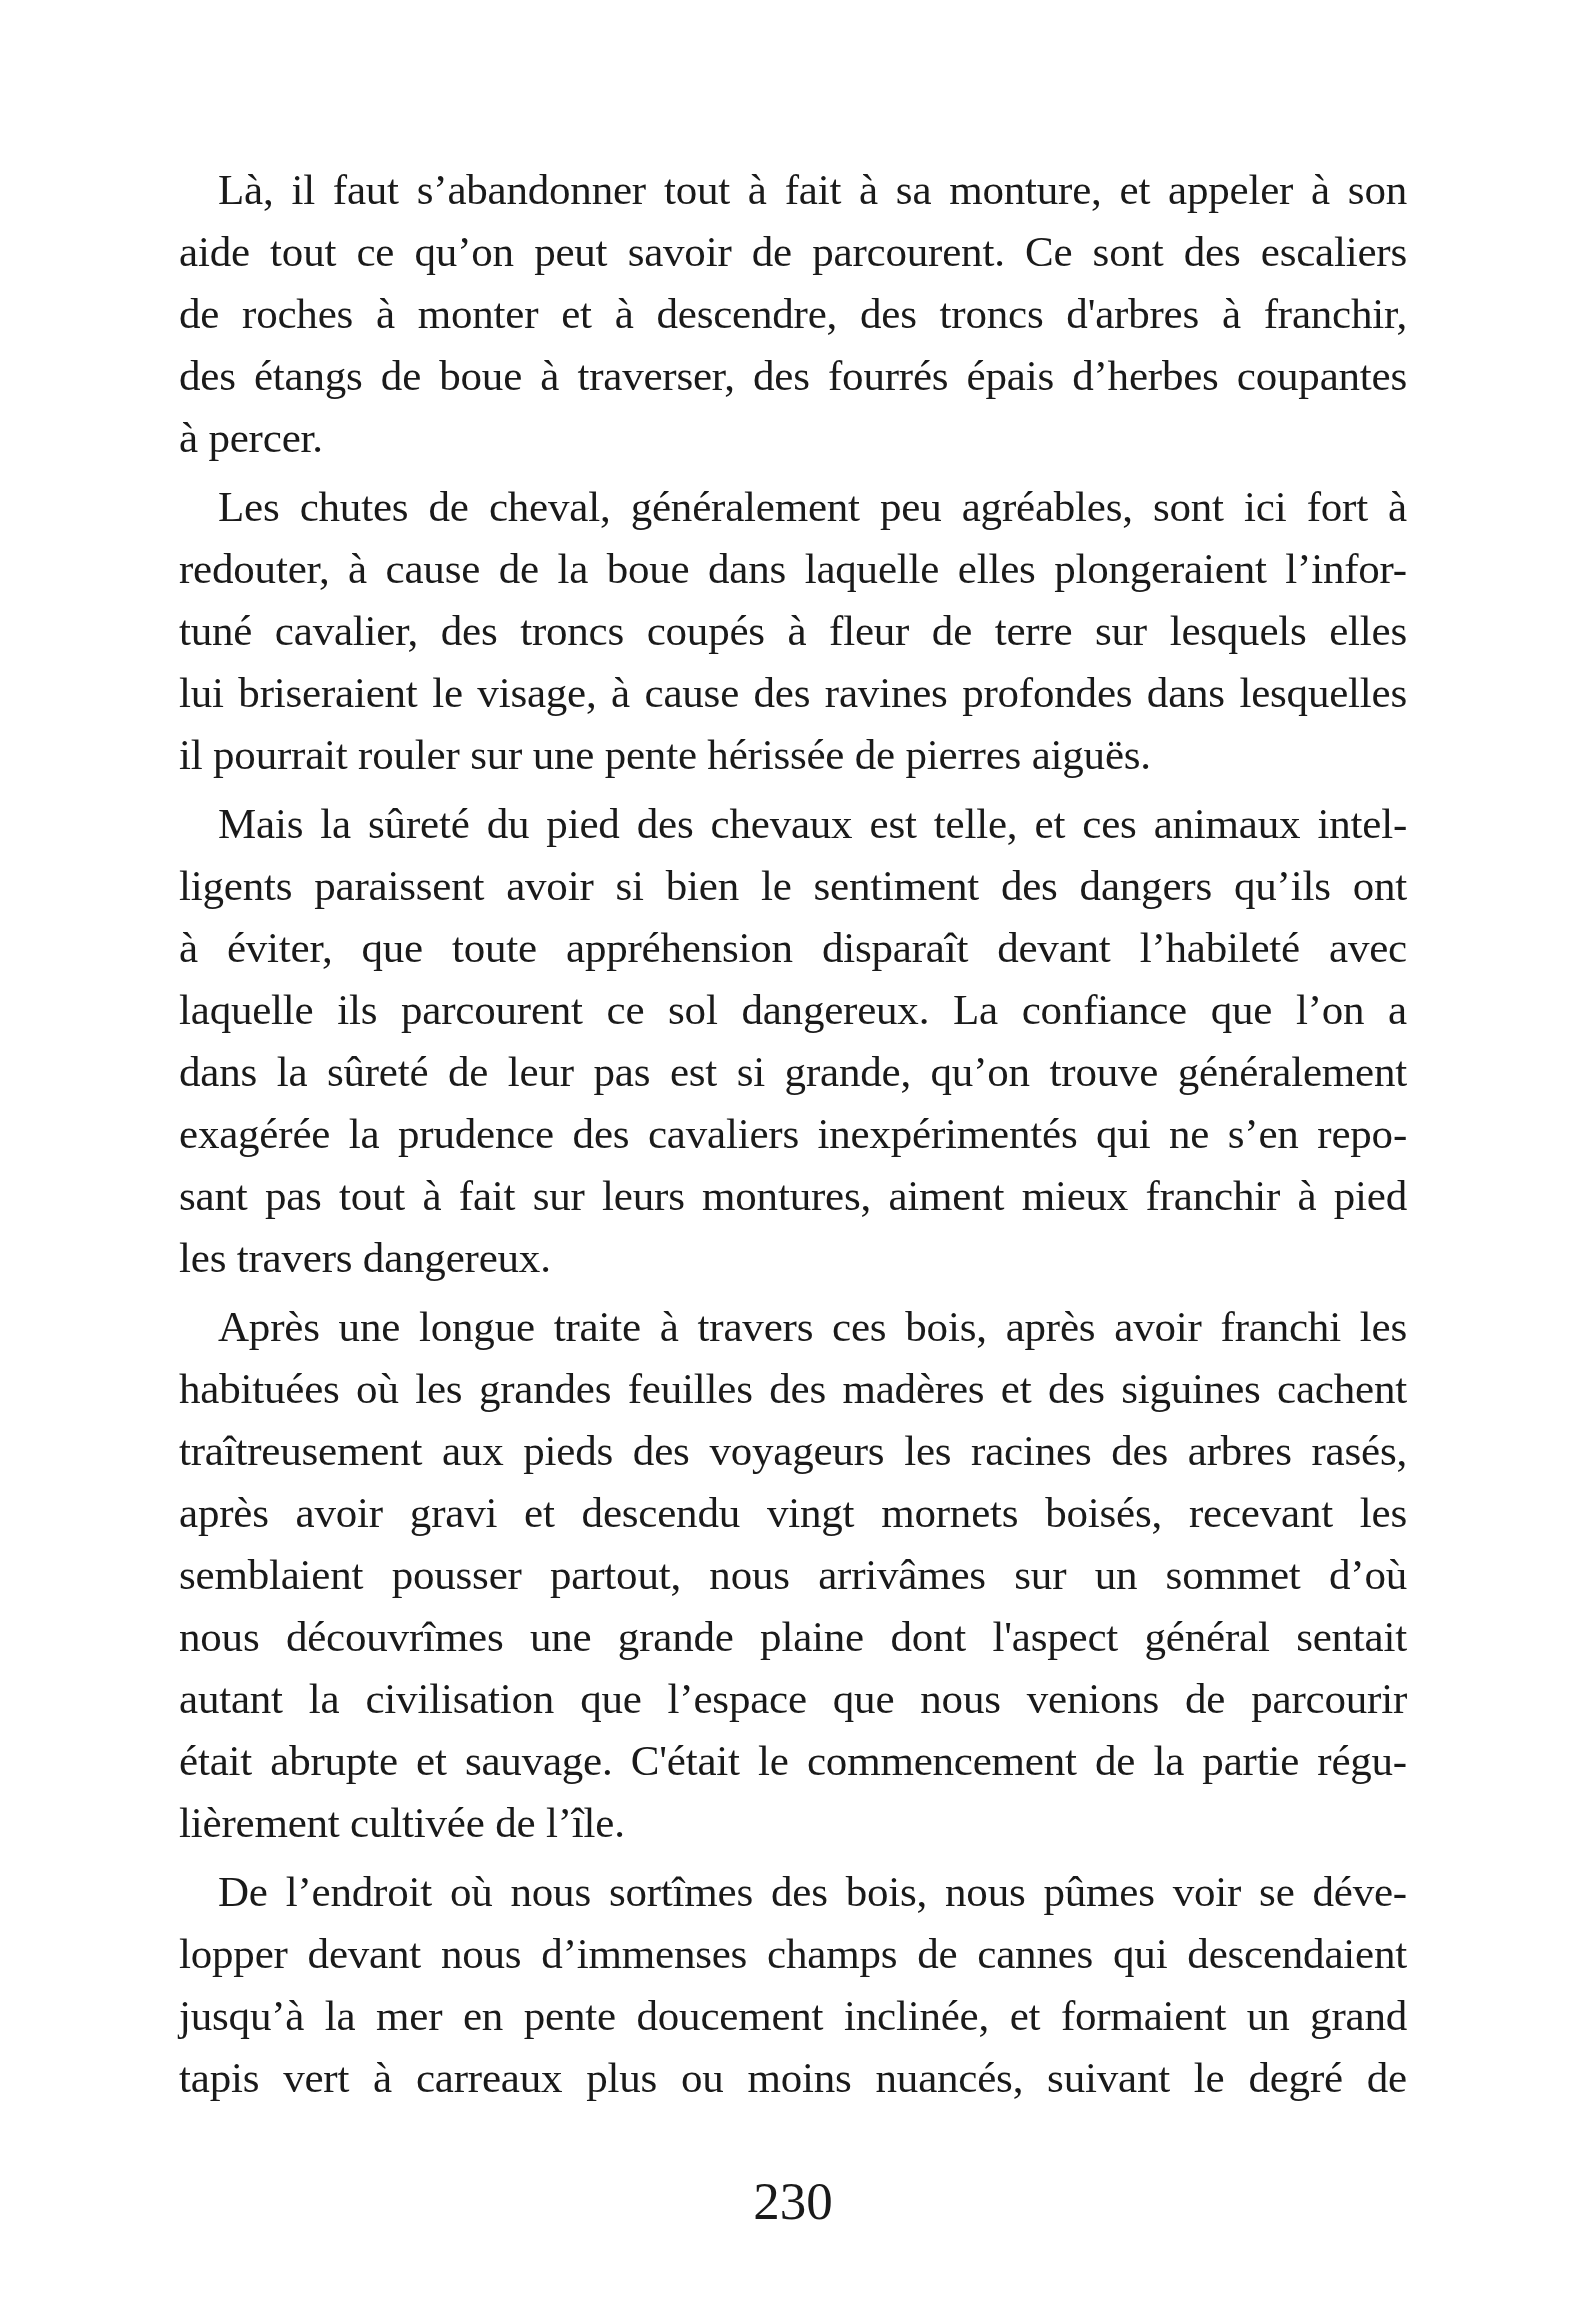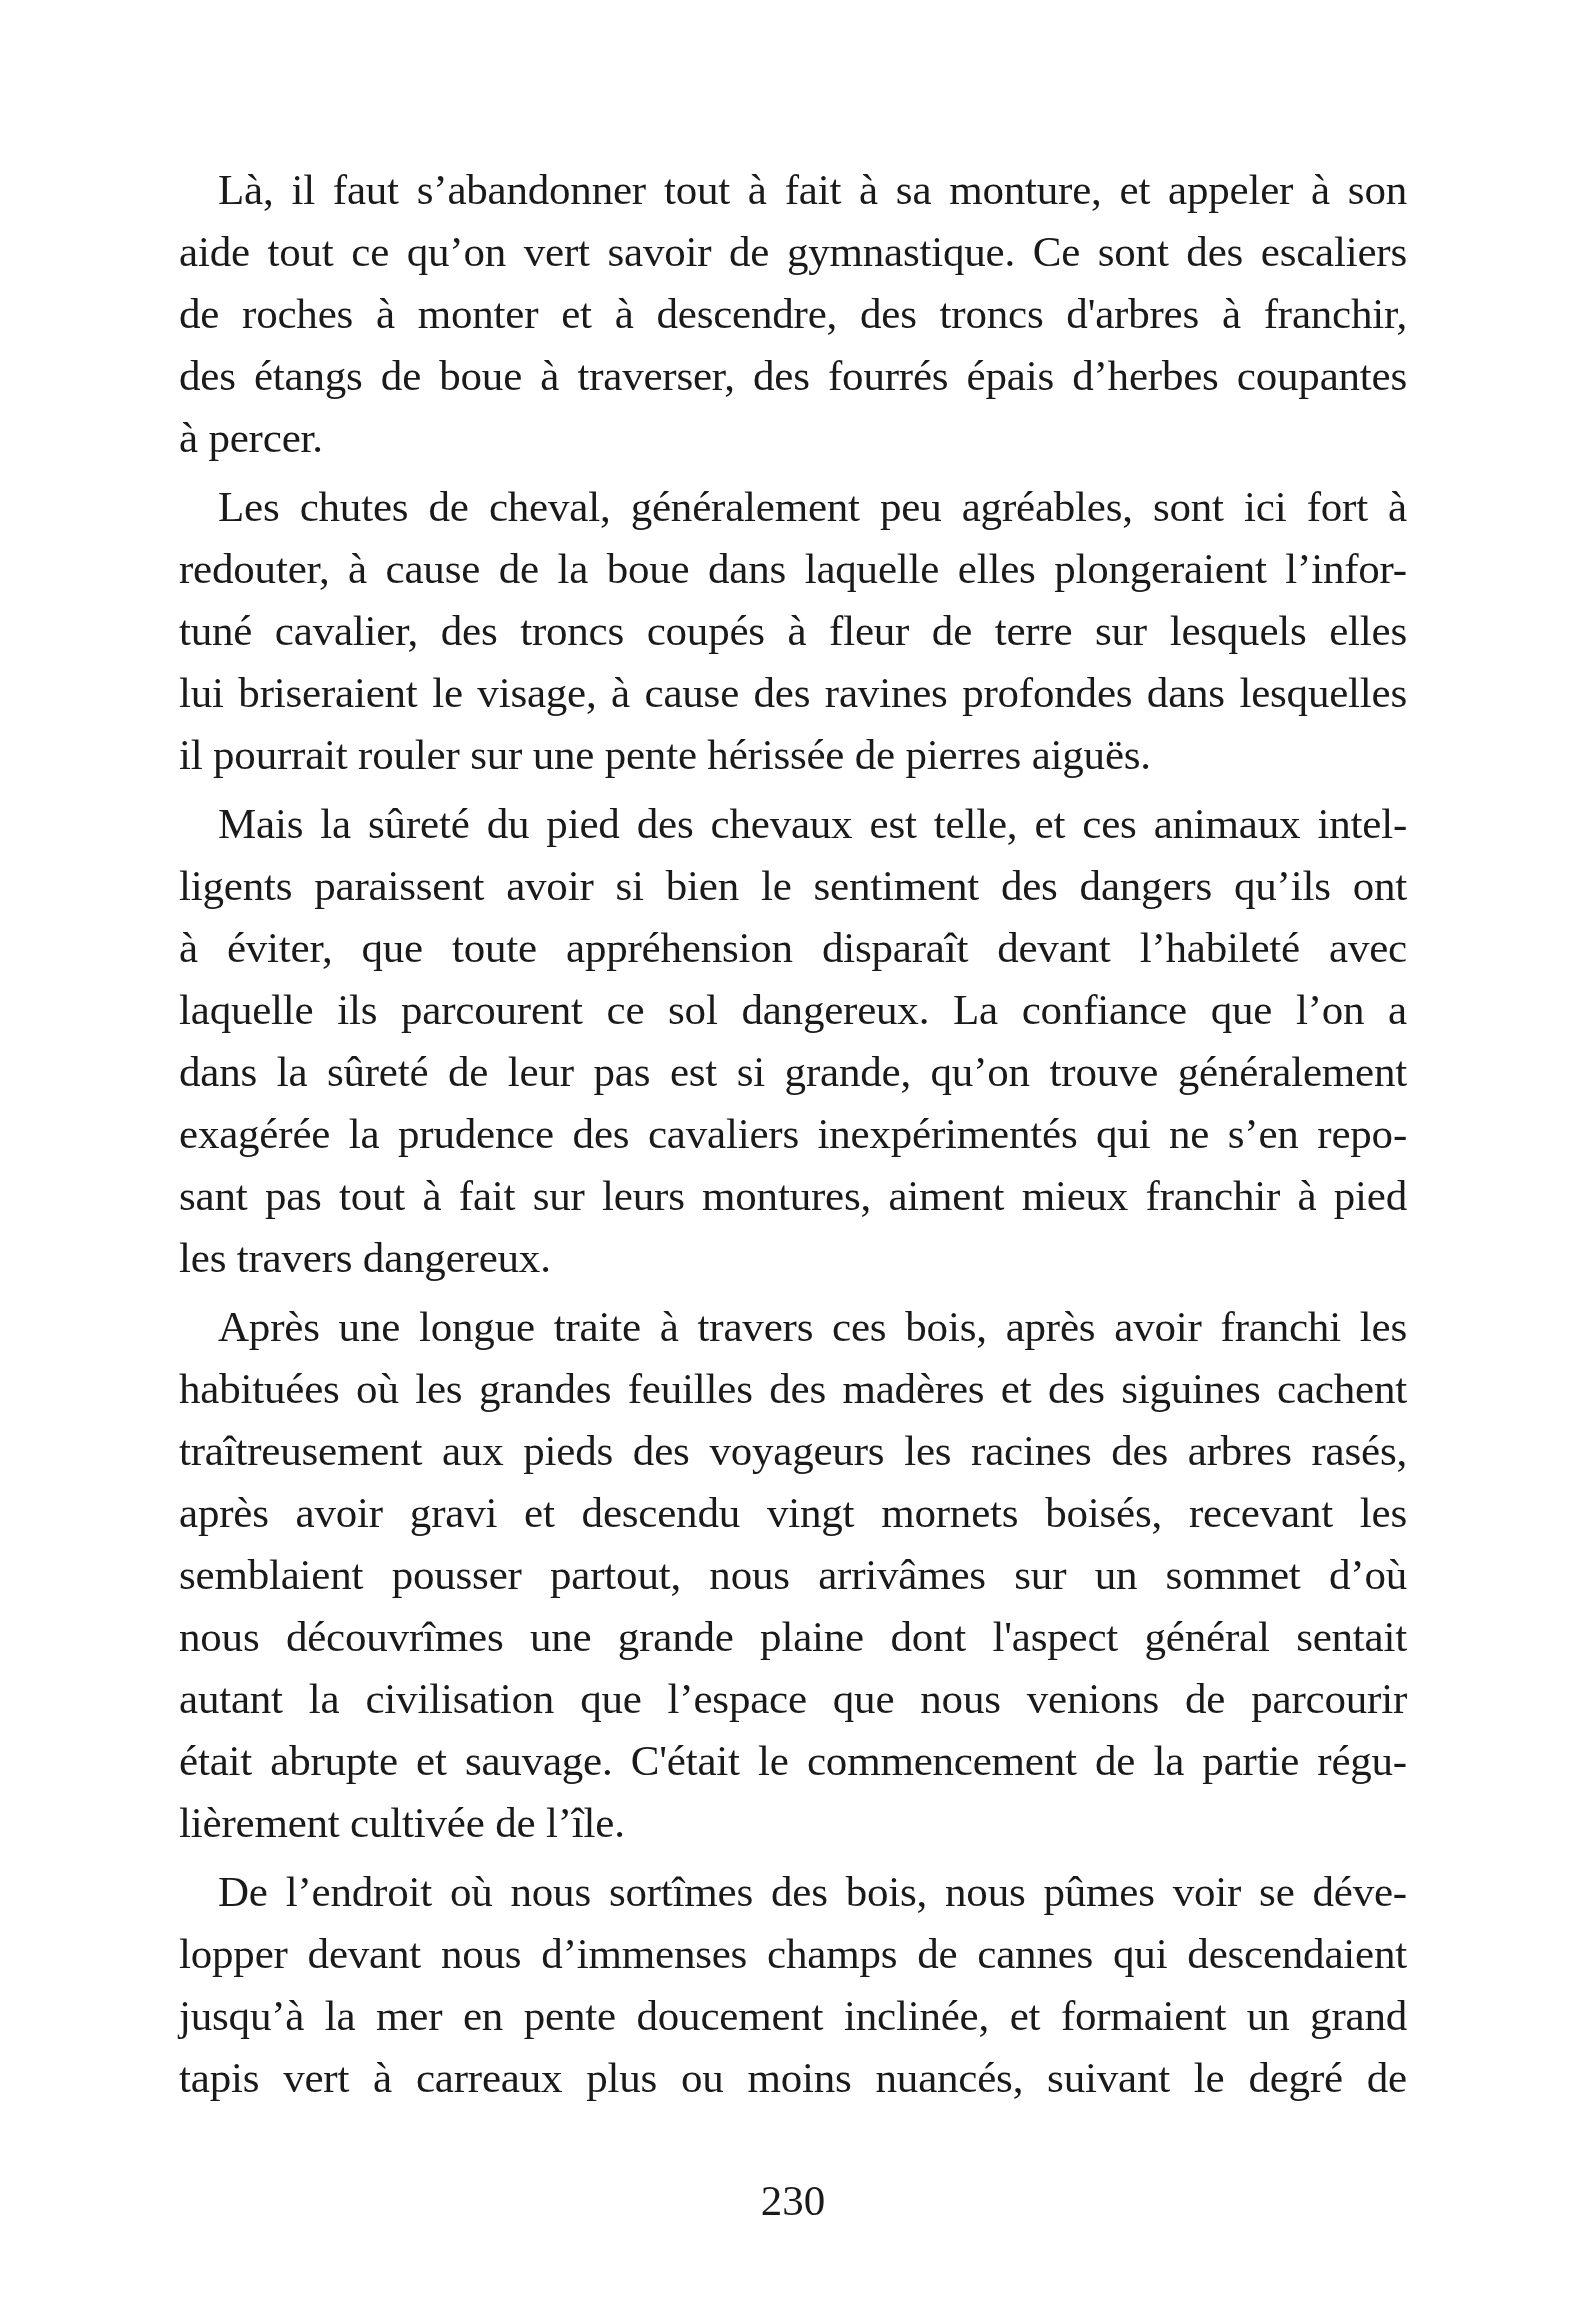--- a/index.html
+++ b/index.html
@@ -49,36 +49,36 @@
       white-space: normal;
       text-align: inherit;
       text-align-last: inherit;
     }
     .page-number {
       position: absolute;
       left: 0;
       width: 1586px;
       top: 2174px;
       text-align: center;
-      font-size: 43px;
+      font-size: 53px;
       line-height: 54px;
       color: #1a1a1a;
     }
   </style>
 </head>
 <body>
 
 <div class="page">
 
   <div class="paragraph">
     <span class="line indent">
         <span class="line-inner">Là, il faut s’abandonner tout à fait à sa monture, et appeler à son</span>
       </span>
     <span class="line">
-        <span class="line-inner">aide tout ce qu’on vert savoir de gymnastique. Ce sont des escaliers</span>
+        <span class="line-inner">aide tout ce qu’on peut savoir de parcourent. Ce sont des escaliers</span>
       </span>
     <span class="line">
         <span class="line-inner">de roches à monter et à descendre, des troncs d'arbres à franchir,</span>
       </span>
     <span class="line">
         <span class="line-inner">des étangs de boue à traverser, des fourrés épais d’herbes coupantes</span>
       </span>
     <span class="line last">
         <span class="line-inner">à percer.</span>
       </span>

